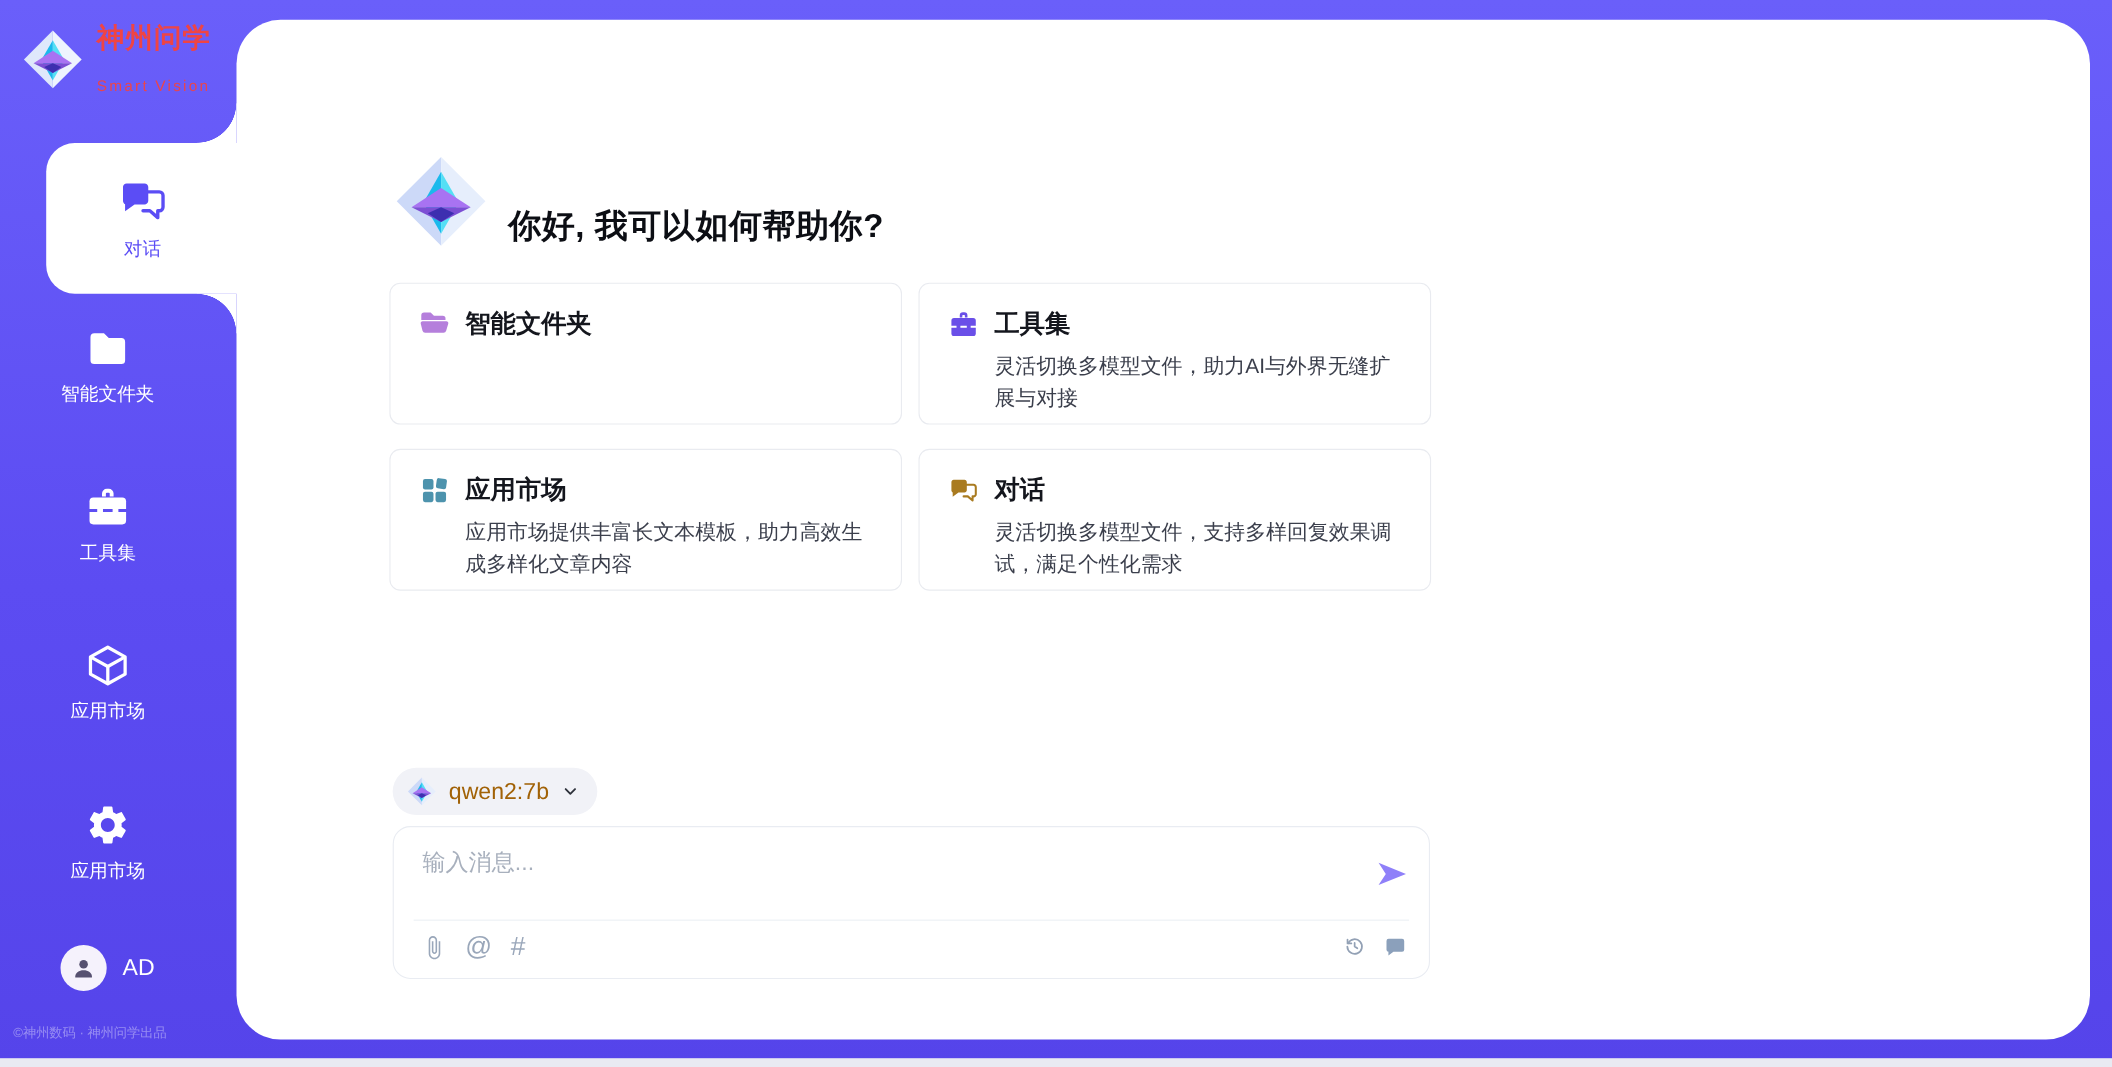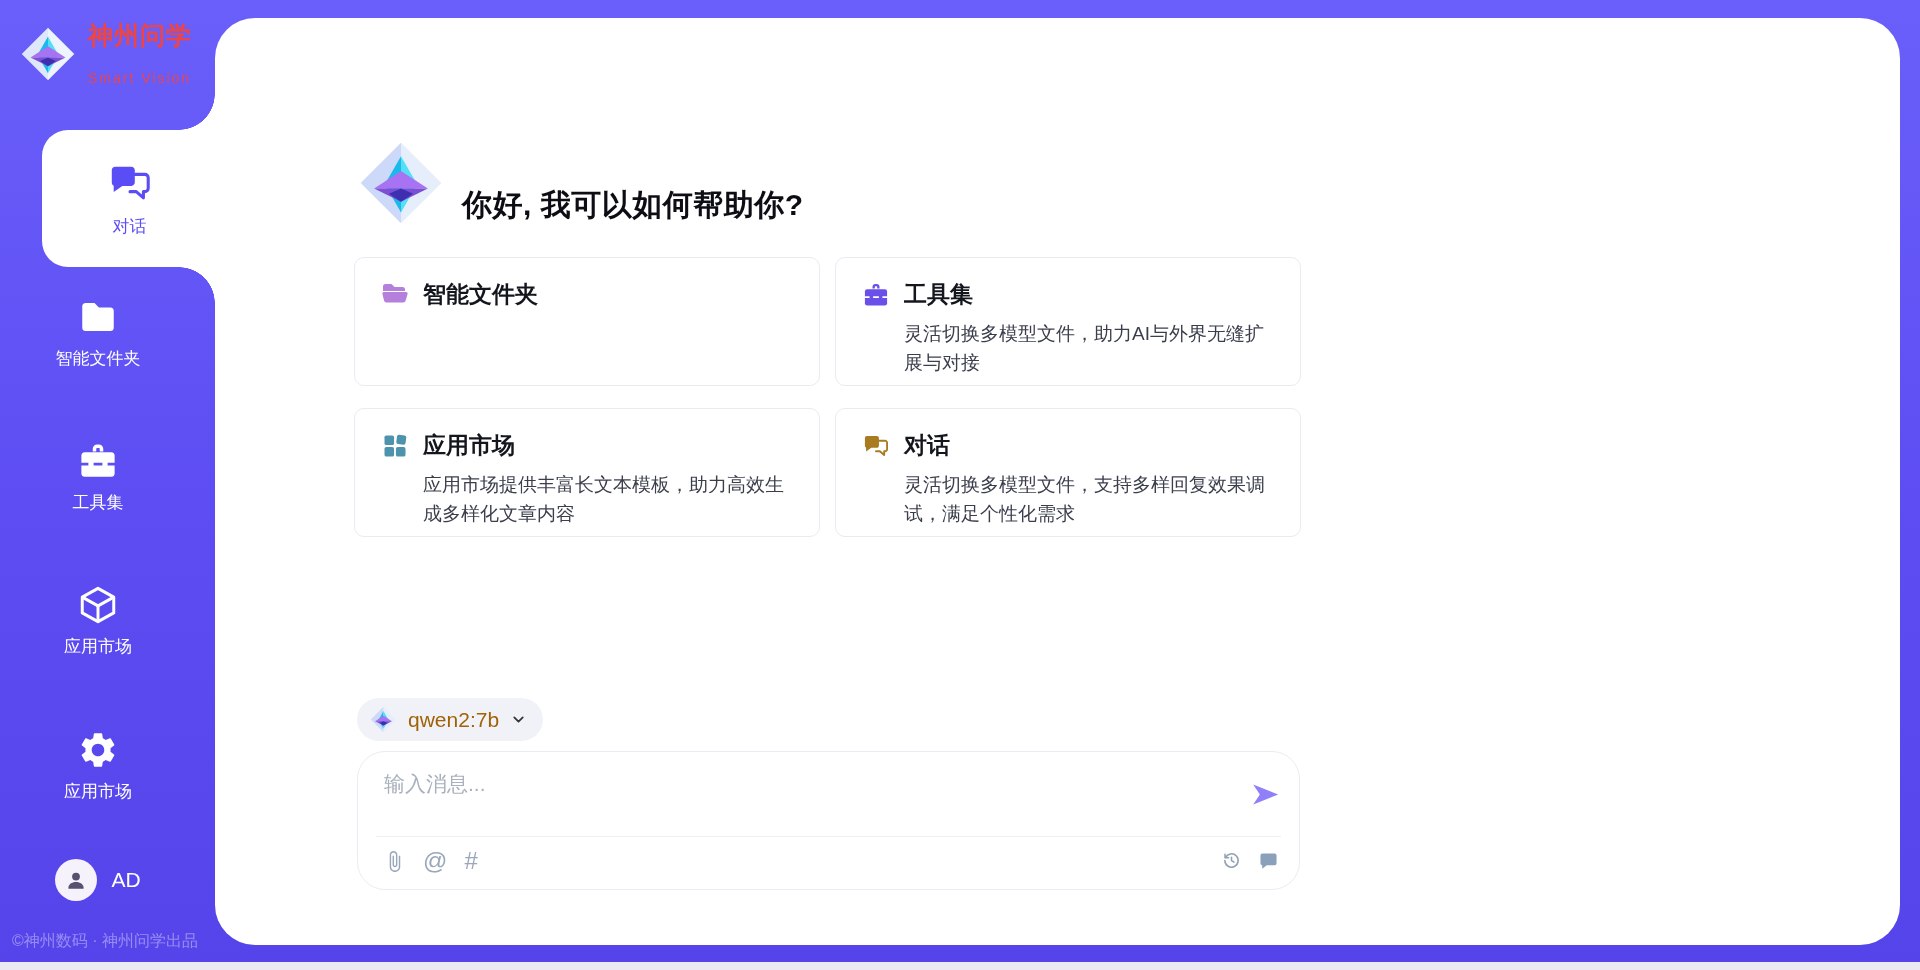--- a/index.html
+++ b/index.html
@@ -28,42 +28,42 @@
   .nav-item.n-folder{top:296px}
   .nav-item.n-toolbox{top:440px}
   .nav-item.n-cube{top:584px}
   .nav-item.n-gear{top:729px}
   .icon-40{width:42px;height:42px}
   .icon-46{width:46px;height:46px}
   .user-row{position:absolute;top:859px;left:0;width:196px;display:flex;align-items:center;justify-content:center;gap:14px;z-index:3;cursor:pointer}
   .avatar{width:42px;height:42px;border-radius:50%;background:#f5f2fc;display:flex;align-items:center;justify-content:center;color:#565170}
   .avatar svg{width:26px;height:26px}
   .user-name{color:#fff;font-size:21px}
-  .copyright{position:absolute;top:931px;left:12px;color:rgba(255,255,255,.38);font-size:16px;white-space:nowrap;z-index:3}
+  .copyright{position:absolute;top:931px;left:12px;color:rgba(255,255,255,.38);font-size:12px;white-space:nowrap;z-index:3}
   
   .greeting{position:absolute;left:358px;top:140px;display:flex;align-items:flex-end;gap:18px;z-index:3}
   .greeting svg{width:86px;height:86px}
   .greeting-title{font-size:30px;font-weight:700;color:#0c0e14;letter-spacing:.5px}
   .cards{position:absolute;left:354px;top:257px;display:grid;grid-template-columns:466px 466px;gap:22px 15px;z-index:3}
   .card{height:129px;box-sizing:border-box;background:#fff;border:1px solid #e9ebf0;border-radius:10px;padding:21px 26px;cursor:pointer}
   .card-head{display:flex;align-items:center;gap:14px}
   .card-icon{width:28px;height:28px;flex:0 0 auto}
   .icon-folder-open{color:#b57fdc}
   .icon-toolbox-c{color:#6a4fe8}
   .icon-grid-c{color:#4d93ad}
   .icon-chat-c{color:#a97b20}
   .card-title{font-size:23px;font-weight:700;color:#14161d}
   .card-desc{margin:9px 0 0 42px;font-size:19px;color:#3b3f4c;line-height:1.55}
   
   .model-chip{position:absolute;left:357px;top:698px;height:43px;background:#f1f2f7;border-radius:22px;
     display:inline-flex;align-items:center;gap:11px;padding:0 16px 0 13px;z-index:3;cursor:pointer}
   .model-chip svg.logo{width:27px;height:27px}
   .model-label{font-size:21px;color:#a16207}
   .chev{width:17px;height:17px;color:#2f333c}
-  .composer{position:absolute;left:357px;top:751px;width:943px;height:139px;border:1.5px solid #e9ecf2;border-radius:28px;background:#fff;box-sizing:border-box;z-index:3}
+  .composer{position:absolute;left:357px;top:751px;width:943px;height:139px;border:1.5px solid #e9ecf2;border-radius:16px;background:#fff;box-sizing:border-box;z-index:3}
   .composer textarea{position:absolute;left:24px;top:16px;width:850px;height:54px;border:none;outline:none;resize:none;
     font-size:21px;color:#23262e;font-family:inherit;background:transparent}
   .composer textarea::placeholder{color:#a8b0bd}
   .send-btn{position:absolute;right:18px;top:27px;width:31px;height:31px;color:#8f80f9;cursor:pointer}
   .composer-divider{position:absolute;left:18px;right:18px;top:84px;height:1px;background:#eceff4}
   .tools-left{position:absolute;left:25px;top:96px;display:flex;align-items:center;gap:17px;color:#9aa7ba}
   .tools-left .tool{height:26px;display:flex;align-items:center;cursor:pointer}
   .glyph{font-size:24px;line-height:1;color:#9aa7ba}
   .tools-right{position:absolute;right:20px;top:98px;display:flex;align-items:center;gap:16px;cursor:pointer}
   .icon-23{width:23px;height:23px}

